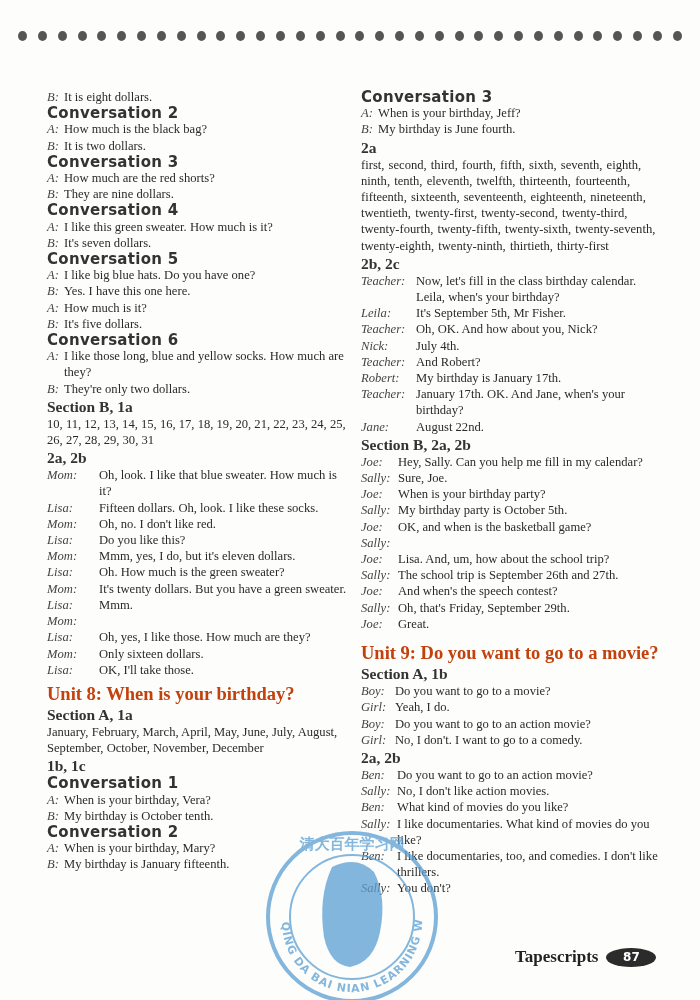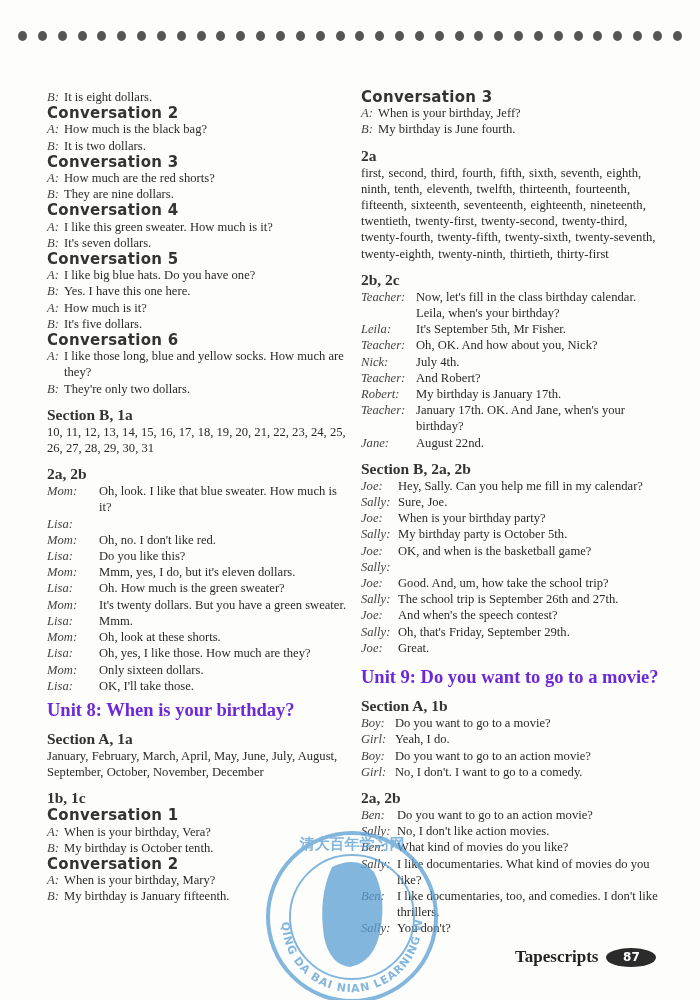--- a/index.html
+++ b/index.html
@@ -4,22 +4,22 @@
 <style>
   html, body { margin:0; padding:0; }
   body { width:700px; height:1000px; background:#fdfdfb; position:relative; overflow:hidden; color:#2a2a2a;
          font-family:"Liberation Serif","DejaVu Serif",serif; }
   .dots { position:absolute; top:31px; left:18px; width:664px; height:14px; display:flex; justify-content:space-between; }
   .dot { width:9px; height:10px; border-radius:50%; background:#555; }
   .col { position:absolute; top:89px; width:300px; font-size:12.6px; line-height:16.2px; }
   .col.left { left:47px; }
   .col.right { left:361px; }
   .conv { font-family:"DejaVu Sans","Liberation Sans",sans-serif; font-weight:bold; font-size:15px; letter-spacing:0.3px; line-height:16.2px; color:#333; }
-  .h2 { font-weight:bold; font-size:15.5px; line-height:18px; margin-top:9px; color:#333; }
-  .h1 { font-weight:bold; font-size:18.5px; line-height:22px; margin-top:5px; color:#6d28d9; }
+  .h2 { font-weight:bold; font-size:15.5px; line-height:18px; margin-top:1px; color:#333; }
+  .h1 { font-weight:bold; font-size:18.5px; line-height:22px; margin-top:5px; color:#c2410c; }
   .line { display:flex; }
   .spk { font-style:italic; color:#444; flex:0 0 auto; }
   .ab .spk { width:17px; }
   .txt { flex:1; }
   .para { text-align:left; }
   .dlg .spk { width:52px;font-style:italic; }
   .dlg2 .spk { width:55px; }
   .dlg3 .spk { width:37px; }
   .dlg4 .spk { width:34px; }
   .dlg5 .spk { width:36px; }
@@ -133,20 +133,21 @@
   <div class="para">10, 11, 12, 13, 14, 15, 16, 17, 18, 19, 20, 21, 22, 23, 24, 25, 26, 27, 28, 29, 30, 31</div>
 
   <div class="h2">2a, 2b</div>
   <div id="left-2a2b" class="dlg">
       <div class="line">
         <span class="spk">Mom:</span>
         <span class="txt">Oh, look.  I like that blue sweater.  How much is it?</span>
       </div>
       <div class="line">
         <span class="spk">Lisa:</span>
+        <span class="txt">Fifteen dollars.  Oh, look.  I like these socks.</span>
       </div>
       <div class="line">
         <span class="spk">Mom:</span>
         <span class="txt">Oh, no.  I don't like red.</span>
       </div>
       <div class="line">
         <span class="spk">Lisa:</span>
         <span class="txt">Do you like this?</span>
       </div>
       <div class="line">
@@ -160,21 +161,20 @@
       <div class="line">
         <span class="spk">Mom:</span>
         <span class="txt">It's twenty dollars.  But you have a green sweater.</span>
       </div>
       <div class="line">
         <span class="spk">Lisa:</span>
         <span class="txt">Mmm.</span>
       </div>
       <div class="line">
         <span class="spk">Mom:</span>
-        <span class="txt">Oh, look at these shorts.</span>
       </div>
       <div class="line">
         <span class="spk">Lisa:</span>
         <span class="txt">Oh, yes, I like those.  How much are they?</span>
       </div>
       <div class="line">
         <span class="spk">Mom:</span>
         <span class="txt">Only sixteen dollars.</span>
       </div>
       <div class="line">
@@ -280,21 +280,21 @@
       </div>
       <div class="line">
         <span class="spk">Joe:</span>
         <span class="txt">OK,  and when is the basketball game?</span>
       </div>
       <div class="line">
         <span class="spk">Sally:</span>
       </div>
       <div class="line">
         <span class="spk">Joe:</span>
-        <span class="txt">Good. And,  um,  how take the school trip?</span>
+        <span class="txt">Lisa. And,  um,  how about the school trip?</span>
       </div>
       <div class="line">
         <span class="spk">Sally:</span>
         <span class="txt">The school trip is September 26th and 27th.</span>
       </div>
       <div class="line">
         <span class="spk">Joe:</span>
         <span class="txt">And when's the speech contest?</span>
       </div>
       <div class="line">

